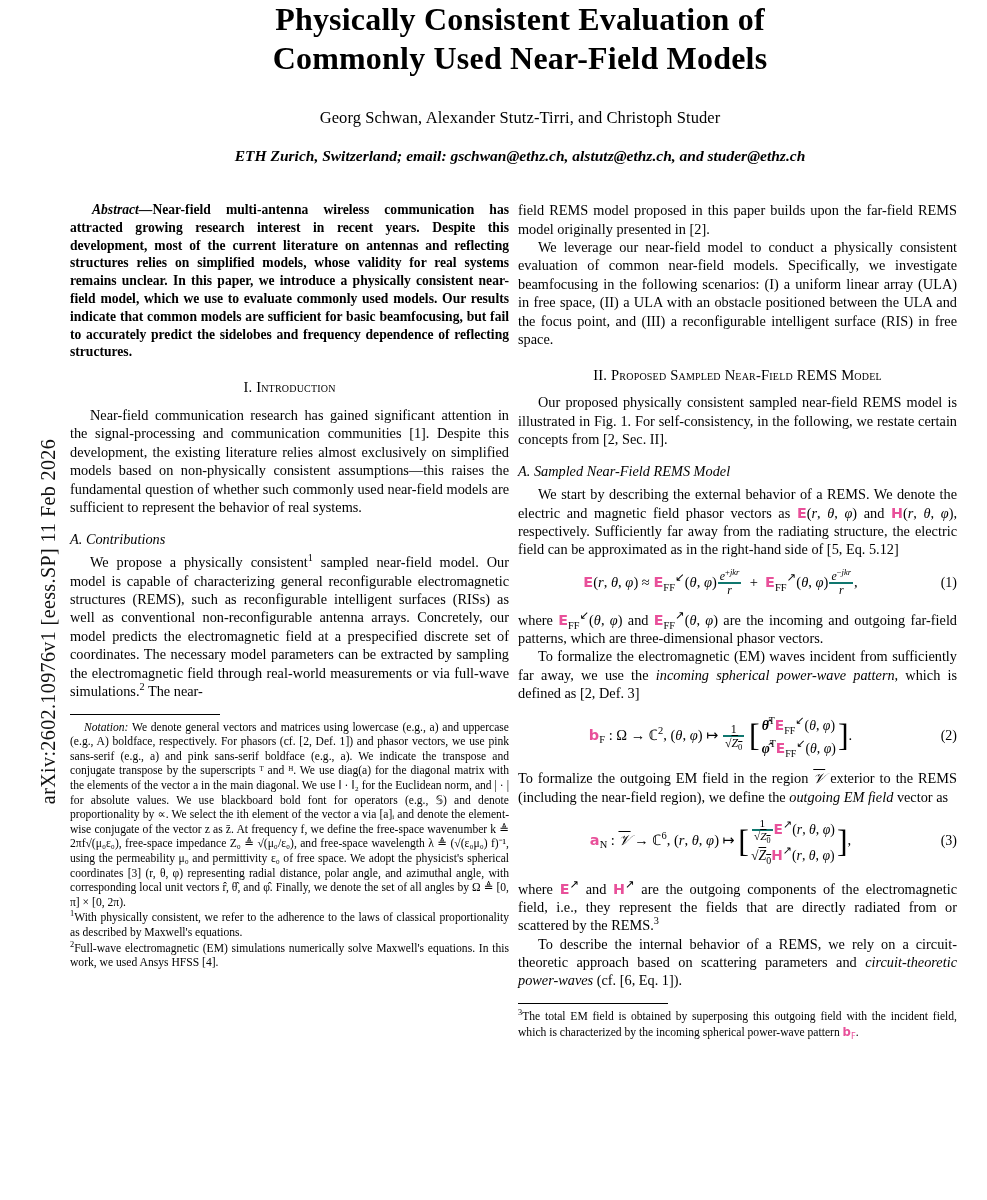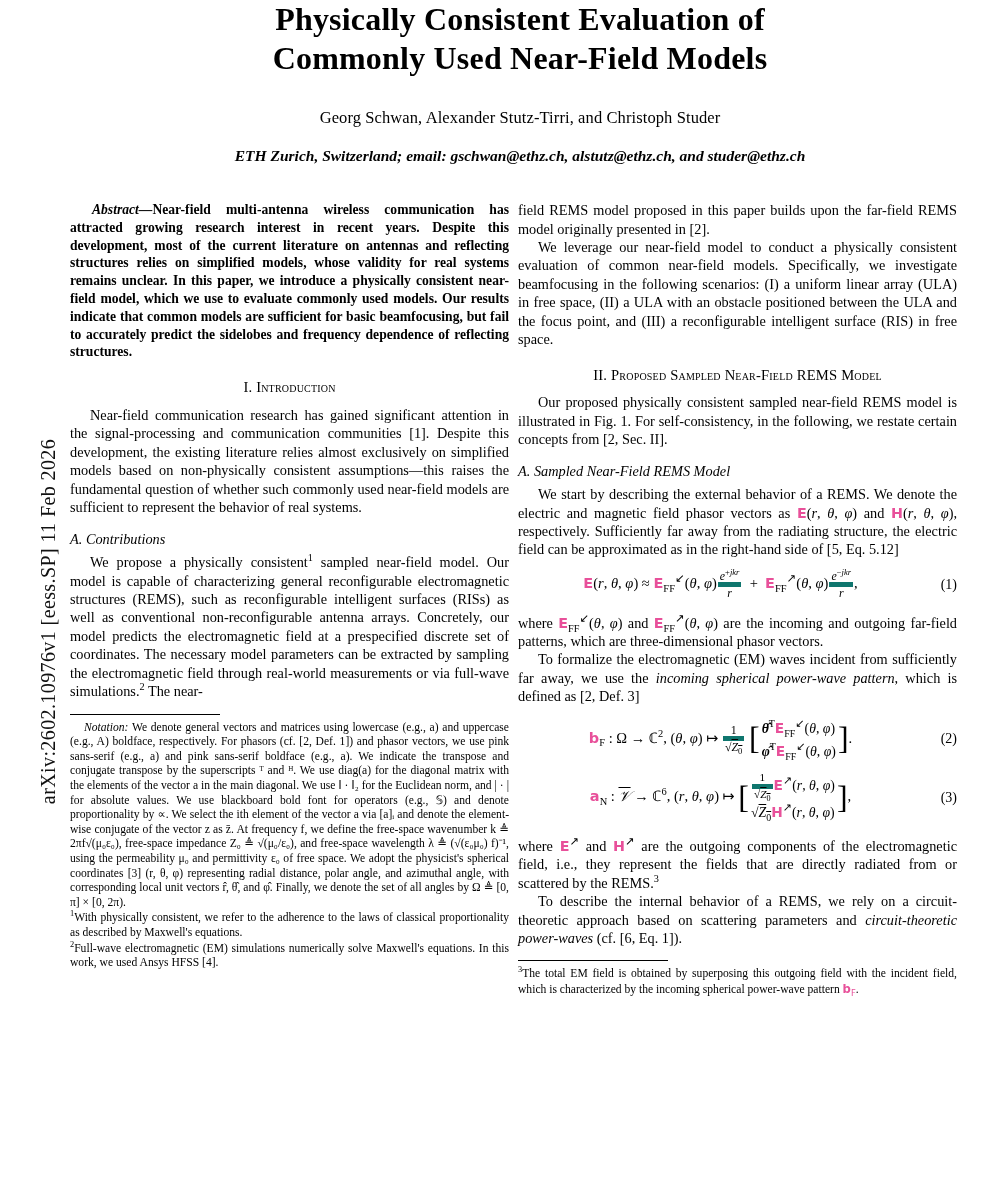--- a/index.html
+++ b/index.html
@@ -138,21 +138,21 @@
   sup { font-size: 0.72em; vertical-align: super; line-height: 0; }
   sub { font-size: 0.72em; vertical-align: sub; line-height: 0; }
   .frac {
     display: inline-block;
     vertical-align: middle;
     text-align: center;
     font-size: 0.82em;
     line-height: 1.05;
     margin: 0 1px;
   }
-  .frac .n { display: block; border-bottom: 5px solid #0f766e; padding: 0 2px; }
+  .frac .n { display: block; border-bottom: 2px solid #0f766e; padding: 0 2px; }
   .frac .d { display: block; padding: 0 2px; }
   .mat {
     display: inline-flex;
     align-items: center;
     vertical-align: middle;
   }
   .mat .br {
     font-size: 2.2em;
     font-weight: 200;
     line-height: 0.8;
@@ -240,20 +240,21 @@
             <span class="pink">b</span><sub>F</sub> : Ω → ℂ<sup>2</sup>, (<i>θ</i>, <i>φ</i>) ↦ <span class="frac"><span class="n">1</span><span class="d">√<span class="over"><i>Z</i><sub>0</sub></span></span></span>
             <span class="mat">
                 <span class="br">[</span>
                 <span class="rows"><span><b><i>θ̂</i></b><sup>T</sup><span class="pink">E</span><sub>FF</sub><span class="arrow-sw">↙</span>(<i>θ</i>, <i>φ</i>)</span><br><span><b><i>φ̂</i></b><sup>T</sup><span class="pink">E</span><sub>FF</sub><span class="arrow-sw">↙</span>(<i>θ</i>, <i>φ</i>)</span></span>
                 <span class="br">]</span>
               </span>.
           </div>
           <div class="num">(2)</div>
         </div>
 
+        <p class="para noindent"><span>To formalize the outgoing EM field in the region</span> <span class="over"><i>𝒱</i></span> <span>exterior to the REMS (including the near-field region), we define the</span> <span class="ital">outgoing EM field</span> <span>vector as</span></p>
 
         <div class="eq">
           <div class="body">
             <span class="pink">a</span><sub>N</sub> : <span class="over"><i>𝒱</i></span> → ℂ<sup>6</sup>, (<i>r</i>, <i>θ</i>, <i>φ</i>) ↦
             <span class="mat">
                 <span class="br">[</span>
                 <span class="rows"><span><span class="frac"><span class="n">1</span><span class="d">√<span class="over"><i>Z</i><sub>0</sub></span></span></span><span class="pink">E</span><span class="arrow-ne">↗</span>(<i>r</i>, <i>θ</i>, <i>φ</i>)</span><br><span>√<span class="over"><i>Z</i><sub>0</sub></span><span class="pink">H</span><span class="arrow-ne">↗</span>(<i>r</i>, <i>θ</i>, <i>φ</i>)</span></span>
                 <span class="br">]</span>
               </span>,
           </div>

